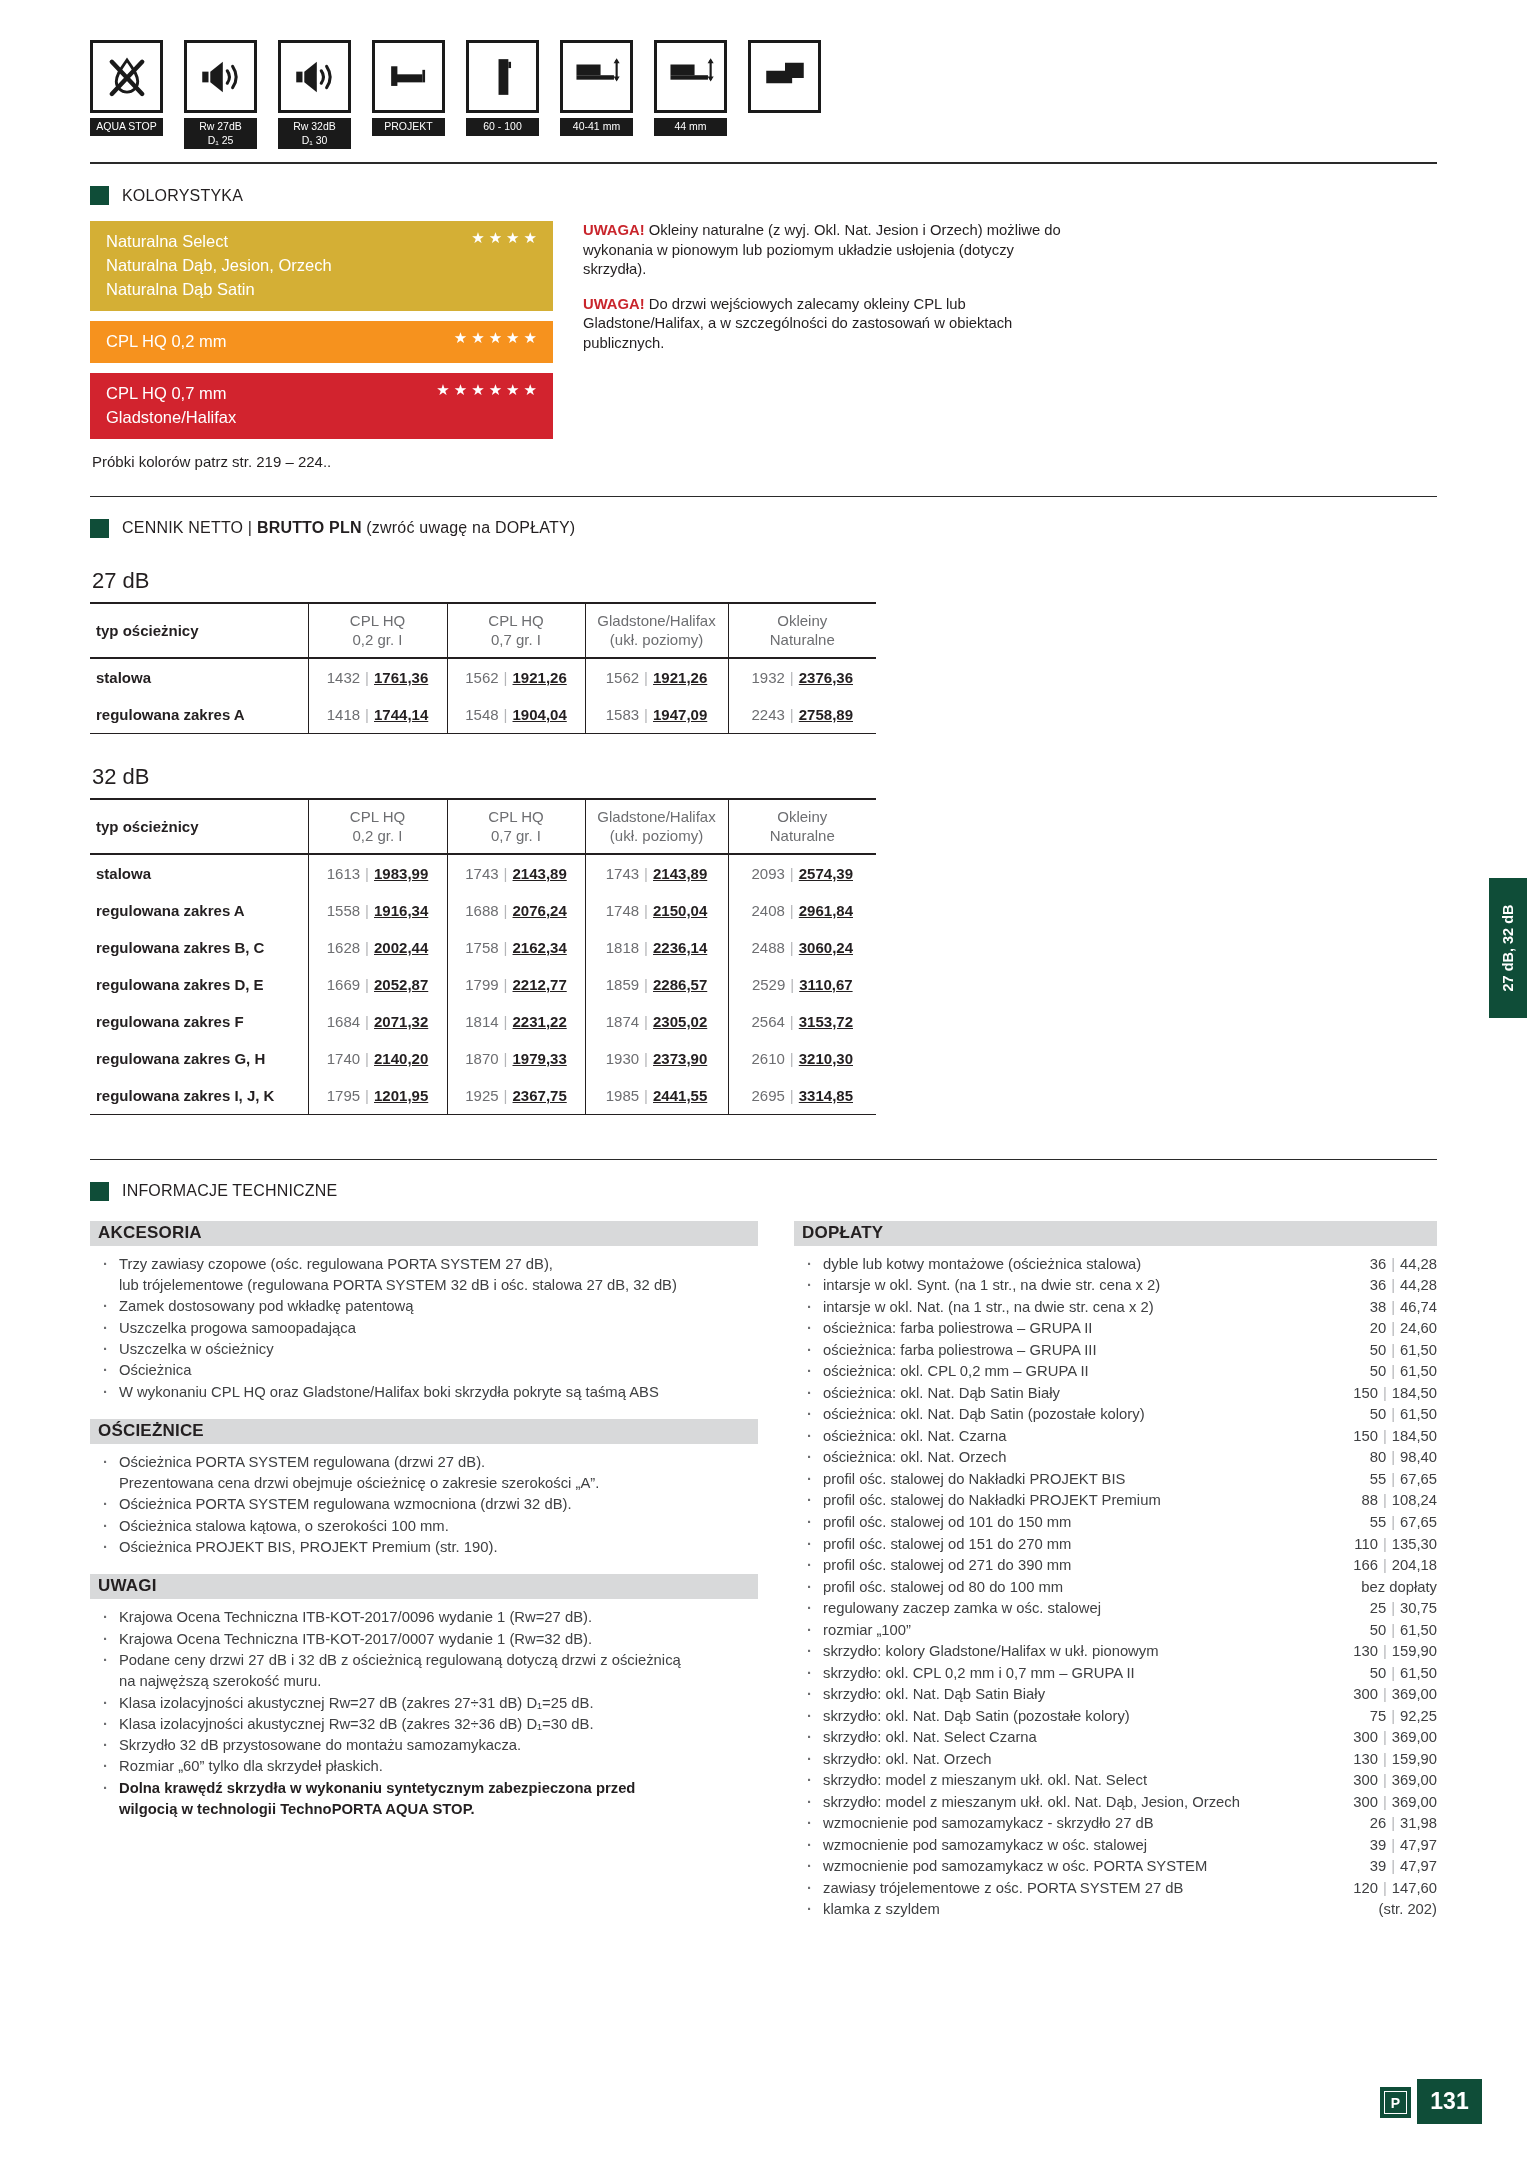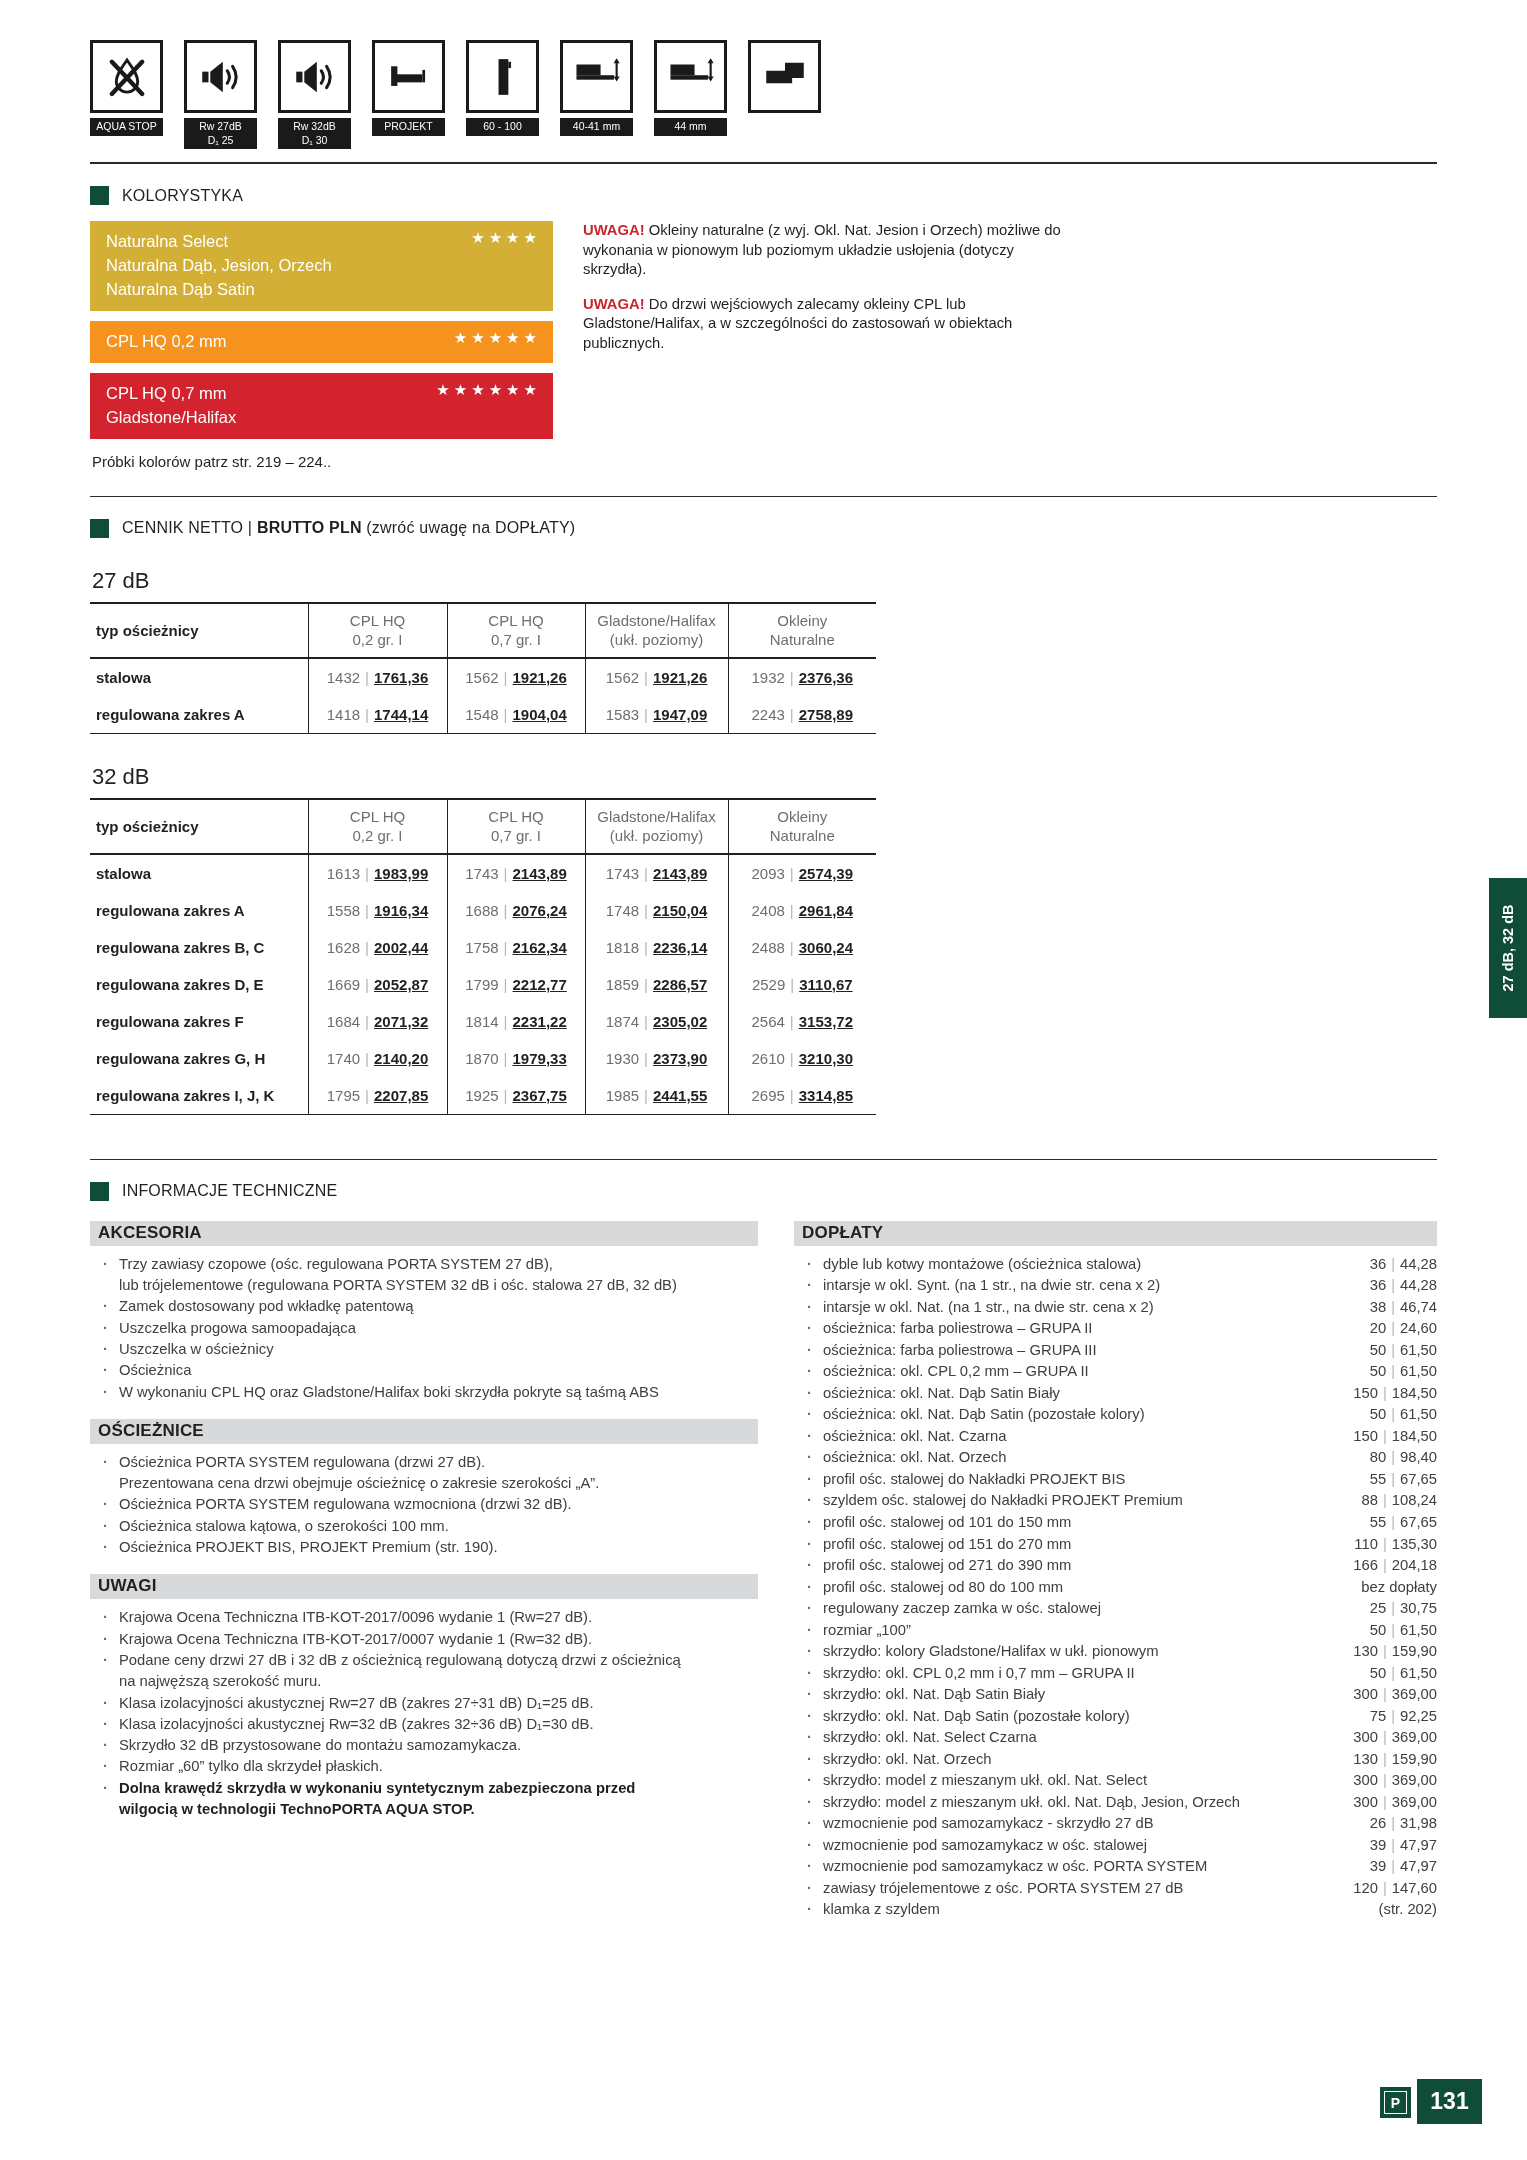--- a/index.html
+++ b/index.html
@@ -326,21 +326,21 @@
             </tr>
             <tr>
               <td class="lbl">regulowana zakres G, H</td>
               <td><span class="netto">1740</span><span class="psep">|</span><span class="brutto">2140,20</span></td>
               <td><span class="netto">1870</span><span class="psep">|</span><span class="brutto">1979,33</span></td>
               <td><span class="netto">1930</span><span class="psep">|</span><span class="brutto">2373,90</span></td>
               <td><span class="netto">2610</span><span class="psep">|</span><span class="brutto">3210,30</span></td>
             </tr>
             <tr>
               <td class="lbl">regulowana zakres I, J, K</td>
-              <td><span class="netto">1795</span><span class="psep">|</span><span class="brutto">2207,85</span></td>
+              <td><span class="netto">1795</span><span class="psep">|</span><span class="brutto">1201,95</span></td>
               <td><span class="netto">1925</span><span class="psep">|</span><span class="brutto">2367,75</span></td>
               <td><span class="netto">1985</span><span class="psep">|</span><span class="brutto">2441,55</span></td>
               <td><span class="netto">2695</span><span class="psep">|</span><span class="brutto">3314,85</span></td>
             </tr>
           </tbody>
         </table>
       </div>
   </section>
 
   <hr class="rule thin2">
@@ -490,21 +490,21 @@
             <span class="lbl">ościeżnica: okl. Nat. Orzech</span>
             <span class="price"><span>80</span><span class="psep">|</span><span>98,40</span></span>
           </div>
           <div class="dop-row">
             <span class="dot">·</span>
             <span class="lbl">profil ośc. stalowej do Nakładki PROJEKT BIS</span>
             <span class="price"><span>55</span><span class="psep">|</span><span>67,65</span></span>
           </div>
           <div class="dop-row">
             <span class="dot">·</span>
-            <span class="lbl">szyldem ośc. stalowej do Nakładki PROJEKT Premium</span>
+            <span class="lbl">profil ośc. stalowej do Nakładki PROJEKT Premium</span>
             <span class="price"><span>88</span><span class="psep">|</span><span>108,24</span></span>
           </div>
           <div class="dop-row">
             <span class="dot">·</span>
             <span class="lbl">profil ośc. stalowej od 101 do 150 mm</span>
             <span class="price"><span>55</span><span class="psep">|</span><span>67,65</span></span>
           </div>
           <div class="dop-row">
             <span class="dot">·</span>
             <span class="lbl">profil ośc. stalowej od 151 do 270 mm</span>

